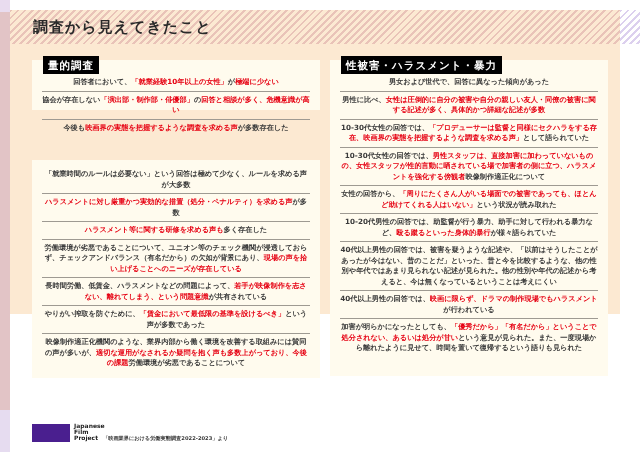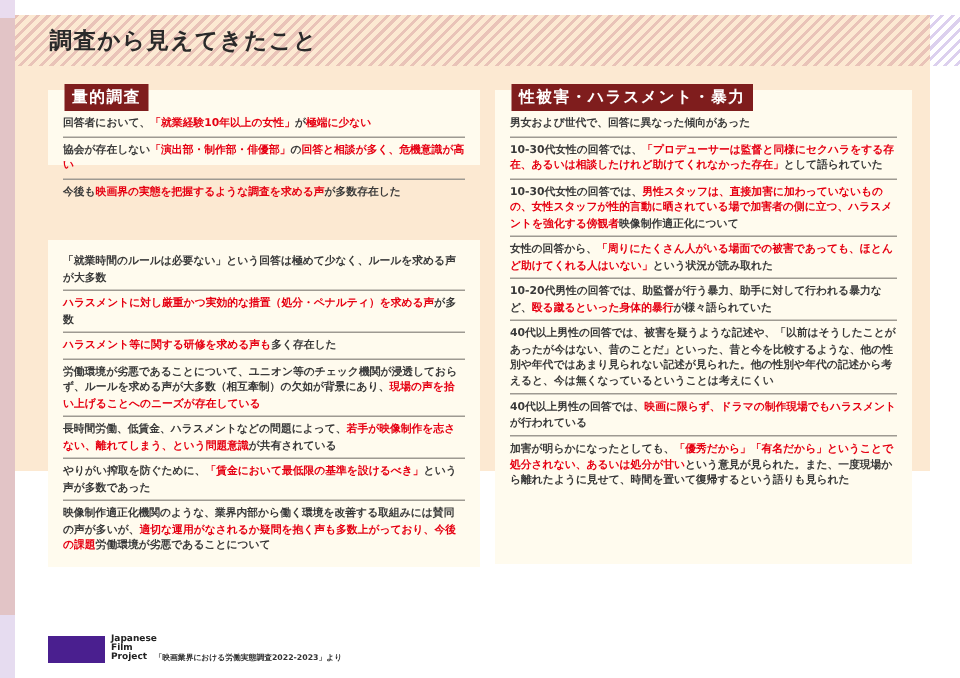--- a/index.html
+++ b/index.html
@@ -7,25 +7,25 @@
   .leftstrip{position:absolute;left:0;top:0;width:10px;height:452px;background:#e2c4c6;}
   .leftstrip .top{position:absolute;left:0;top:0;width:10px;height:12px;background:#e9dcef;}
   .leftstrip .bot{position:absolute;left:0;top:410px;width:10px;height:42px;background:#e6dcf0;}
   .panel{position:absolute;left:10px;top:10px;width:610px;height:304px;background:#fce9d2;}
   .stripes{position:absolute;left:0;top:0;width:610px;height:34px;
     background:repeating-linear-gradient(135deg,#e9c3b8 0px,#e9c3b8 2px,#fce9d2 2px,#fce9d2 5px);}
   .stripes-right{position:absolute;left:620px;top:10px;width:20px;height:34px;
     background:repeating-linear-gradient(135deg,#dcd0ee 0px,#dcd0ee 2px,#ffffff 2px,#ffffff 5px);}
   .title{position:absolute;left:23px;top:8px;font-size:15px;font-weight:bold;color:#2a2a2a;letter-spacing:1px;}
   .box{position:absolute;background:#fffbee;}
-  .badge{position:absolute;background:#7f1d1d;color:#fff;font-weight:bold;font-size:10.5px;padding:2px 5px;line-height:14px;letter-spacing:1px;}
+  .badge{position:absolute;background:#000000;color:#fff;font-weight:bold;font-size:10.5px;padding:2px 5px;line-height:14px;letter-spacing:1px;}
   .item{font-size:7.2px;line-height:10.5px;padding:3px 0 3px 0;border-bottom:1px solid #9e9a92;font-weight:bold;color:#3a3a3a;}
   .item:last-child{border-bottom:none;}
   .item .r{color:#e60012;}
-  .list{position:absolute;}
+  .list{position:absolute;text-align:center;}
   .footer-logo{position:absolute;left:22px;top:434px;width:38px;height:16px;background:#4a1f8f;}
   .footer-text{position:absolute;left:74px;top:433px;font-size:6px;line-height:6px;font-weight:bold;color:#222;}
   .footer-cite{position:absolute;left:103px;top:444px;font-size:5.2px;color:#333;font-weight:bold;}
   .watermark{position:absolute;left:598px;top:432px;font-size:12px;font-weight:bold;color:rgba(255,255,255,0.6);letter-spacing:-1px;}
 </style>
 </head>
 <body>
 
 <div class="leftstrip">
   <div class="top"></div>
@@ -43,31 +43,32 @@
       <div class="item"><span>回答者において、</span><span class="r">「就業経験10年以上の女性」</span><span>が</span><span class="r">極端に少ない</span></div>
       <div class="item"><span>協会が存在しない</span><span class="r">「演出部・制作部・俳優部」</span><span>の</span><span class="r">回答と相談が多く、危機意識が高い</span></div>
       <div class="item"><span>今後も</span><span class="r">映画界の実態を把握するような調査を求める声</span><span>が多数存在した</span></div>
     </div>
 
   <div class="box" style="left:22px;top:150px;width:288px;height:218px;"></div>
   <div class="list" id="list-production" style="left:32px;top:156px;width:268px;">
       <div class="item"><span>「就業時間のルールは必要ない」という回答は極めて少なく、ルールを求める声が大多数</span></div>
       <div class="item"><span class="r">ハラスメントに対し厳重かつ実効的な措置（処分・ペナルティ）を求める声</span><span>が多数</span></div>
       <div class="item"><span class="r">ハラスメント等に関する研修を求める声も</span><span>多く存在した</span></div>
-      <div class="item"><span>労働環境が劣悪であることについて、ユニオン等のチェック機関が浸透しておらず、ルールを求める声が大多数（相互牽制）の欠如が背景にあり、</span><span class="r">現場の声を拾い上げることへのニーズが存在している</span></div>
+      <div class="item"><span>労働環境が劣悪であることについて、ユニオン等のチェック機関が浸透しておらず、チェックアンドバランス（有名だから）の欠如が背景にあり、</span><span class="r">現場の声を拾い上げることへのニーズが存在している</span></div>
       <div class="item"><span>長時間労働、低賃金、ハラスメントなどの問題によって、</span><span class="r">若手が映像制作を志さない、離れてしまう、という問題意識</span><span>が共有されている</span></div>
       <div class="item"><span>やりがい搾取を防ぐために、</span><span class="r">「賃金において最低限の基準を設けるべき」</span><span>という声が多数であった</span></div>
       <div class="item"><span>映像制作適正化機関のような、業界内部から働く環境を改善する取組みには賛同の声が多いが、</span><span class="r">適切な運用がなされるか疑問を抱く声も多数上がっており、今後の課題</span><span>労働環境が劣悪であることについて</span></div>
     </div>
 
   <div class="box" style="left:320px;top:50px;width:278px;height:316px;"></div>
   <div class="badge" style="left:331px;top:46px;">性被害・ハラスメント・暴力</div>
   <div class="list" id="list-harassment" style="left:330px;top:64px;width:258px;">
       <div class="item"><span>男女および世代で、回答に異なった傾向があった</span></div>
-      <div class="item"><span>10-30代女性の回答では、</span><span class="r">「プロデューサーは監督と同様にセクハラをする存在、あるいは相談したけれど助けてくれなかった存在」</span><span>として語られていた</span></div>
+      <div class="item"><span>男性に比べ、</span><span class="r">女性は圧倒的に自分の被害や自分の親しい友人・同僚の被害に関する記述が多く、具体的かつ詳細な記述が多数</span></div>
+      <div class="item"><span>10-30代女性の回答では、</span><span class="r">「プロデューサーは監督と同様にセクハラをする存在、映画界の実態を把握するような調査を求める声」</span><span>として語られていた</span></div>
       <div class="item"><span>10-30代女性の回答では、</span><span class="r">男性スタッフは、直接加害に加わっていないものの、女性スタッフが性的言動に晒されている場で加害者の側に立つ、ハラスメントを強化する傍観者</span><span>映像制作適正化について</span></div>
       <div class="item"><span>女性の回答から、</span><span class="r">「周りにたくさん人がいる場面での被害であっても、ほとんど助けてくれる人はいない」</span><span>という状況が読み取れた</span></div>
       <div class="item"><span>10-20代男性の回答では、助監督が行う暴力、助手に対して行われる暴力など、</span><span class="r">殴る蹴るといった身体的暴行</span><span>が様々語られていた</span></div>
       <div class="item"><span>40代以上男性の回答では、被害を疑うような記述や、「以前はそうしたことがあったが今はない、昔のことだ」といった、昔と今を比較するような、他の性別や年代ではあまり見られない記述が見られた。他の性別や年代の記述から考えると、今は無くなっているということは考えにくい</span></div>
       <div class="item"><span>40代以上男性の回答では、</span><span class="r">映画に限らず、ドラマの制作現場でもハラスメント</span><span>が行われている</span></div>
       <div class="item"><span>加害が明らかになったとしても、</span><span class="r">「優秀だから」「有名だから」ということで処分されない、あるいは処分が甘い</span><span>という意見が見られた。また、一度現場から離れたように見せて、時間を置いて復帰するという語りも見られた</span></div>
     </div>
 </div>
 
 <div class="footer-logo" style="top:424px;left:32px;width:38px;height:18px;"></div>

